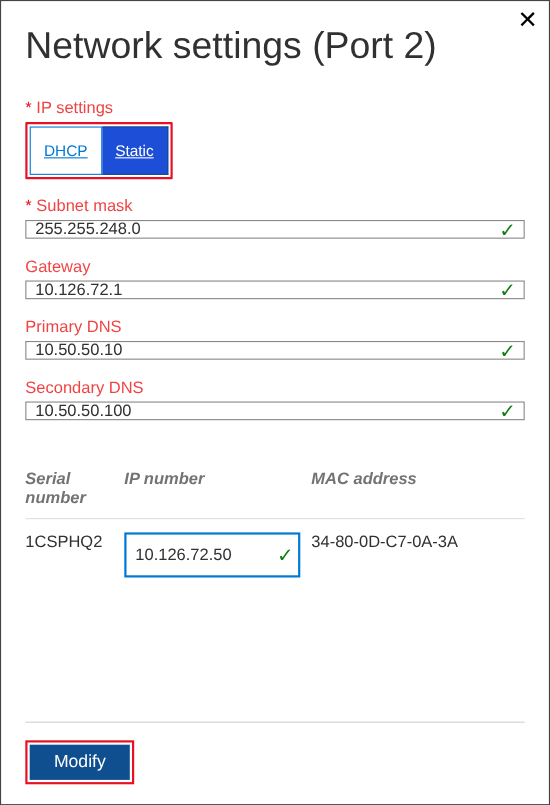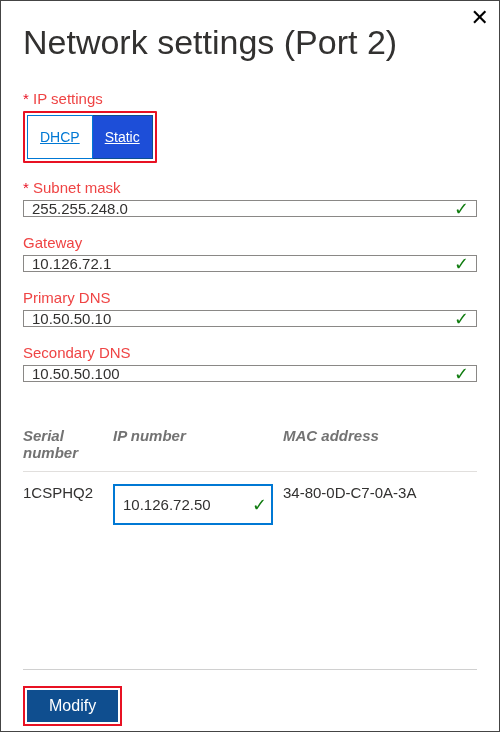--- a/index.html
+++ b/index.html
@@ -132,21 +132,21 @@
     font-size: 15px;
     padding: 3px 26px 3px 8px;
     color: #323130;
   }
   .ip-cell .check { right: 6px; }
 
   .footer {
     position: absolute;
     left: 22px;
     right: 22px;
-    bottom: 5px;
+    bottom: 18px;
     border-top: 1px solid #d0d0d0;
     padding-top: 16px;
   }
   .modify-wrap {
     display: inline-block;
     padding: 2px;
     border: 2px solid #e81123;
   }
   .btn-primary {
     background: #0f4e8f;

